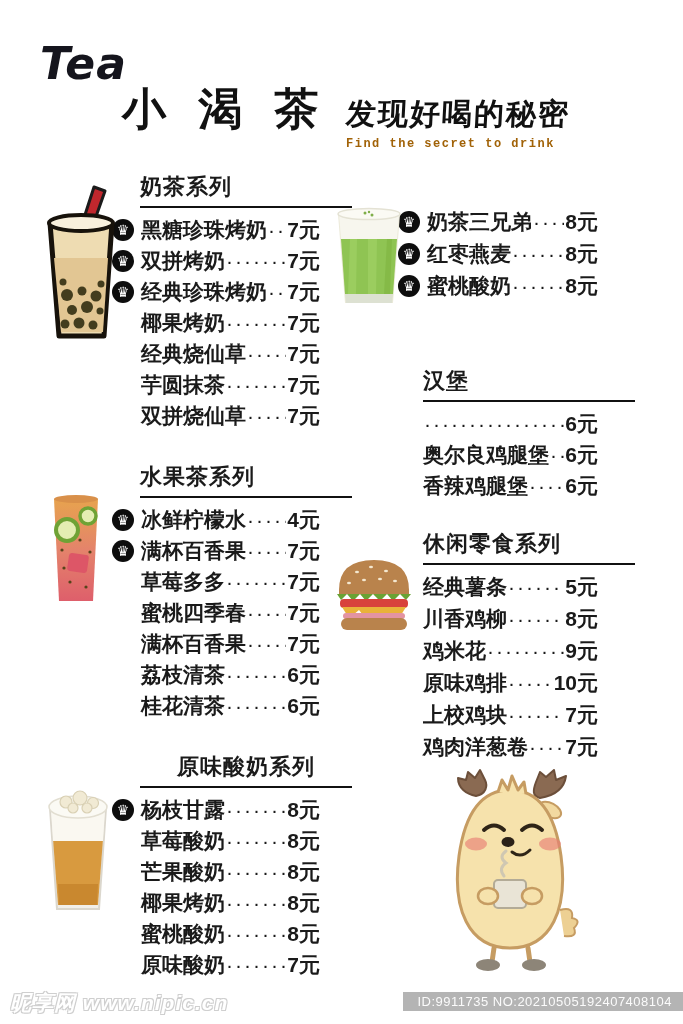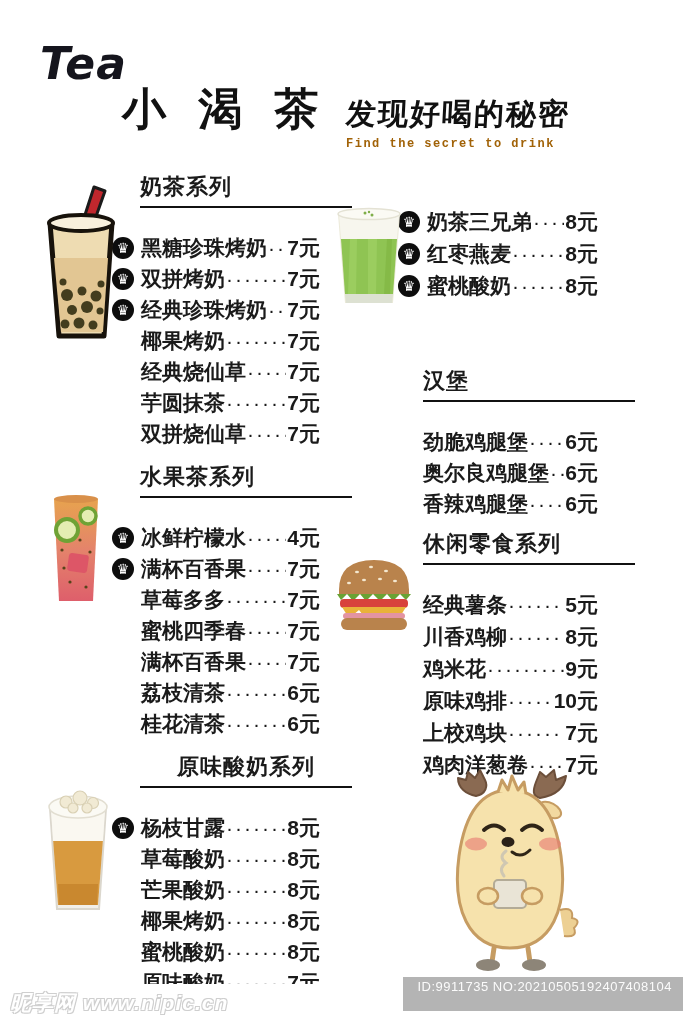--- a/index.html
+++ b/index.html
@@ -28,21 +28,21 @@
   .subtitle-en{
     position:absolute;left:346px;top:137px;
     font-size:12px;font-weight:bold;letter-spacing:1.5px;
     font-family:"Liberation Mono","DejaVu Sans Mono",monospace;
     color:#a16207;white-space:nowrap;
   }
   
   .section{position:absolute;}
   .section-heading{
     font-size:22px;font-weight:bold;letter-spacing:1px;
-    padding-bottom:4px;border-bottom:2.5px solid #111;margin-bottom:24px;
+    padding-bottom:4px;border-bottom:2.5px solid #111;margin-bottom:6px;
   }
   .indent-head .section-heading{margin-left:28px;}
   .item-row{display:flex;align-items:center;height:31px;font-size:21px;font-weight:600;}
   #sec-trio .item-row{height:32px;}
   #sec-snack .item-row{height:32px;}
   .icon-slot{
     flex:none;width:22px;height:22px;margin-right:7px;border-radius:50%;
     background:#0d0d0d;color:#fff;display:flex;align-items:center;justify-content:center;
     font-size:14px;line-height:1;
   }
@@ -73,21 +73,21 @@
   
   .footer{position:absolute;left:0;bottom:0;width:683px;height:40px;background:#fff;}
   .watermark{
     position:absolute;left:10px;bottom:7px;
     font-size:21px;font-weight:bold;font-style:italic;letter-spacing:1px;
     color:#ffffff;white-space:nowrap;
     text-shadow:-1px -1px 0 #cfcfcf,1px -1px 0 #cfcfcf,-1px 1px 0 #cfcfcf,1px 1px 0 #cfcfcf;
   }
   .id-box{
     position:absolute;right:0;bottom:13px;height:19px;line-height:19px;
-    background:#b4b4b4;color:#fbfbfb;font-size:13px;padding:0 11px 15px 14px;
+    background:#b4b4b4;color:#fbfbfb;font-size:13px;padding:0 11px 0 14px;
     letter-spacing:0.5px;white-space:nowrap;
   }
 </style>
 </head>
 <body>
 
 <div class="logo">Tea</div>
 <div class="title-cn">小 渴 茶</div>
 <div class="subtitle-cn">发现好喝的秘密</div>
 <div class="subtitle-en">Find the secret to drink</div>
@@ -237,21 +237,20 @@
     <div class="item-row">
       <span class="icon-slot">♛</span>
       <span class="item-name">蜜桃酸奶</span>
       <span class="dot-leader">····························································</span>
       <span class="item-price">8元</span>
     </div>
   </div>
 <div id="sec-burger" class="section">
     <div class="section-heading">汉堡</div>
     <div class="item-row">
-      <span class="item-name">劲脆鸡腿堡</span>
       <span class="dot-leader">····························································</span>
       <span class="item-price">6元</span>
     </div>
     <div class="item-row">
       <span class="item-name">奥尔良鸡腿堡</span>
       <span class="dot-leader">····························································</span>
       <span class="item-price">6元</span>
     </div>
     <div class="item-row">
       <span class="item-name">香辣鸡腿堡</span>

